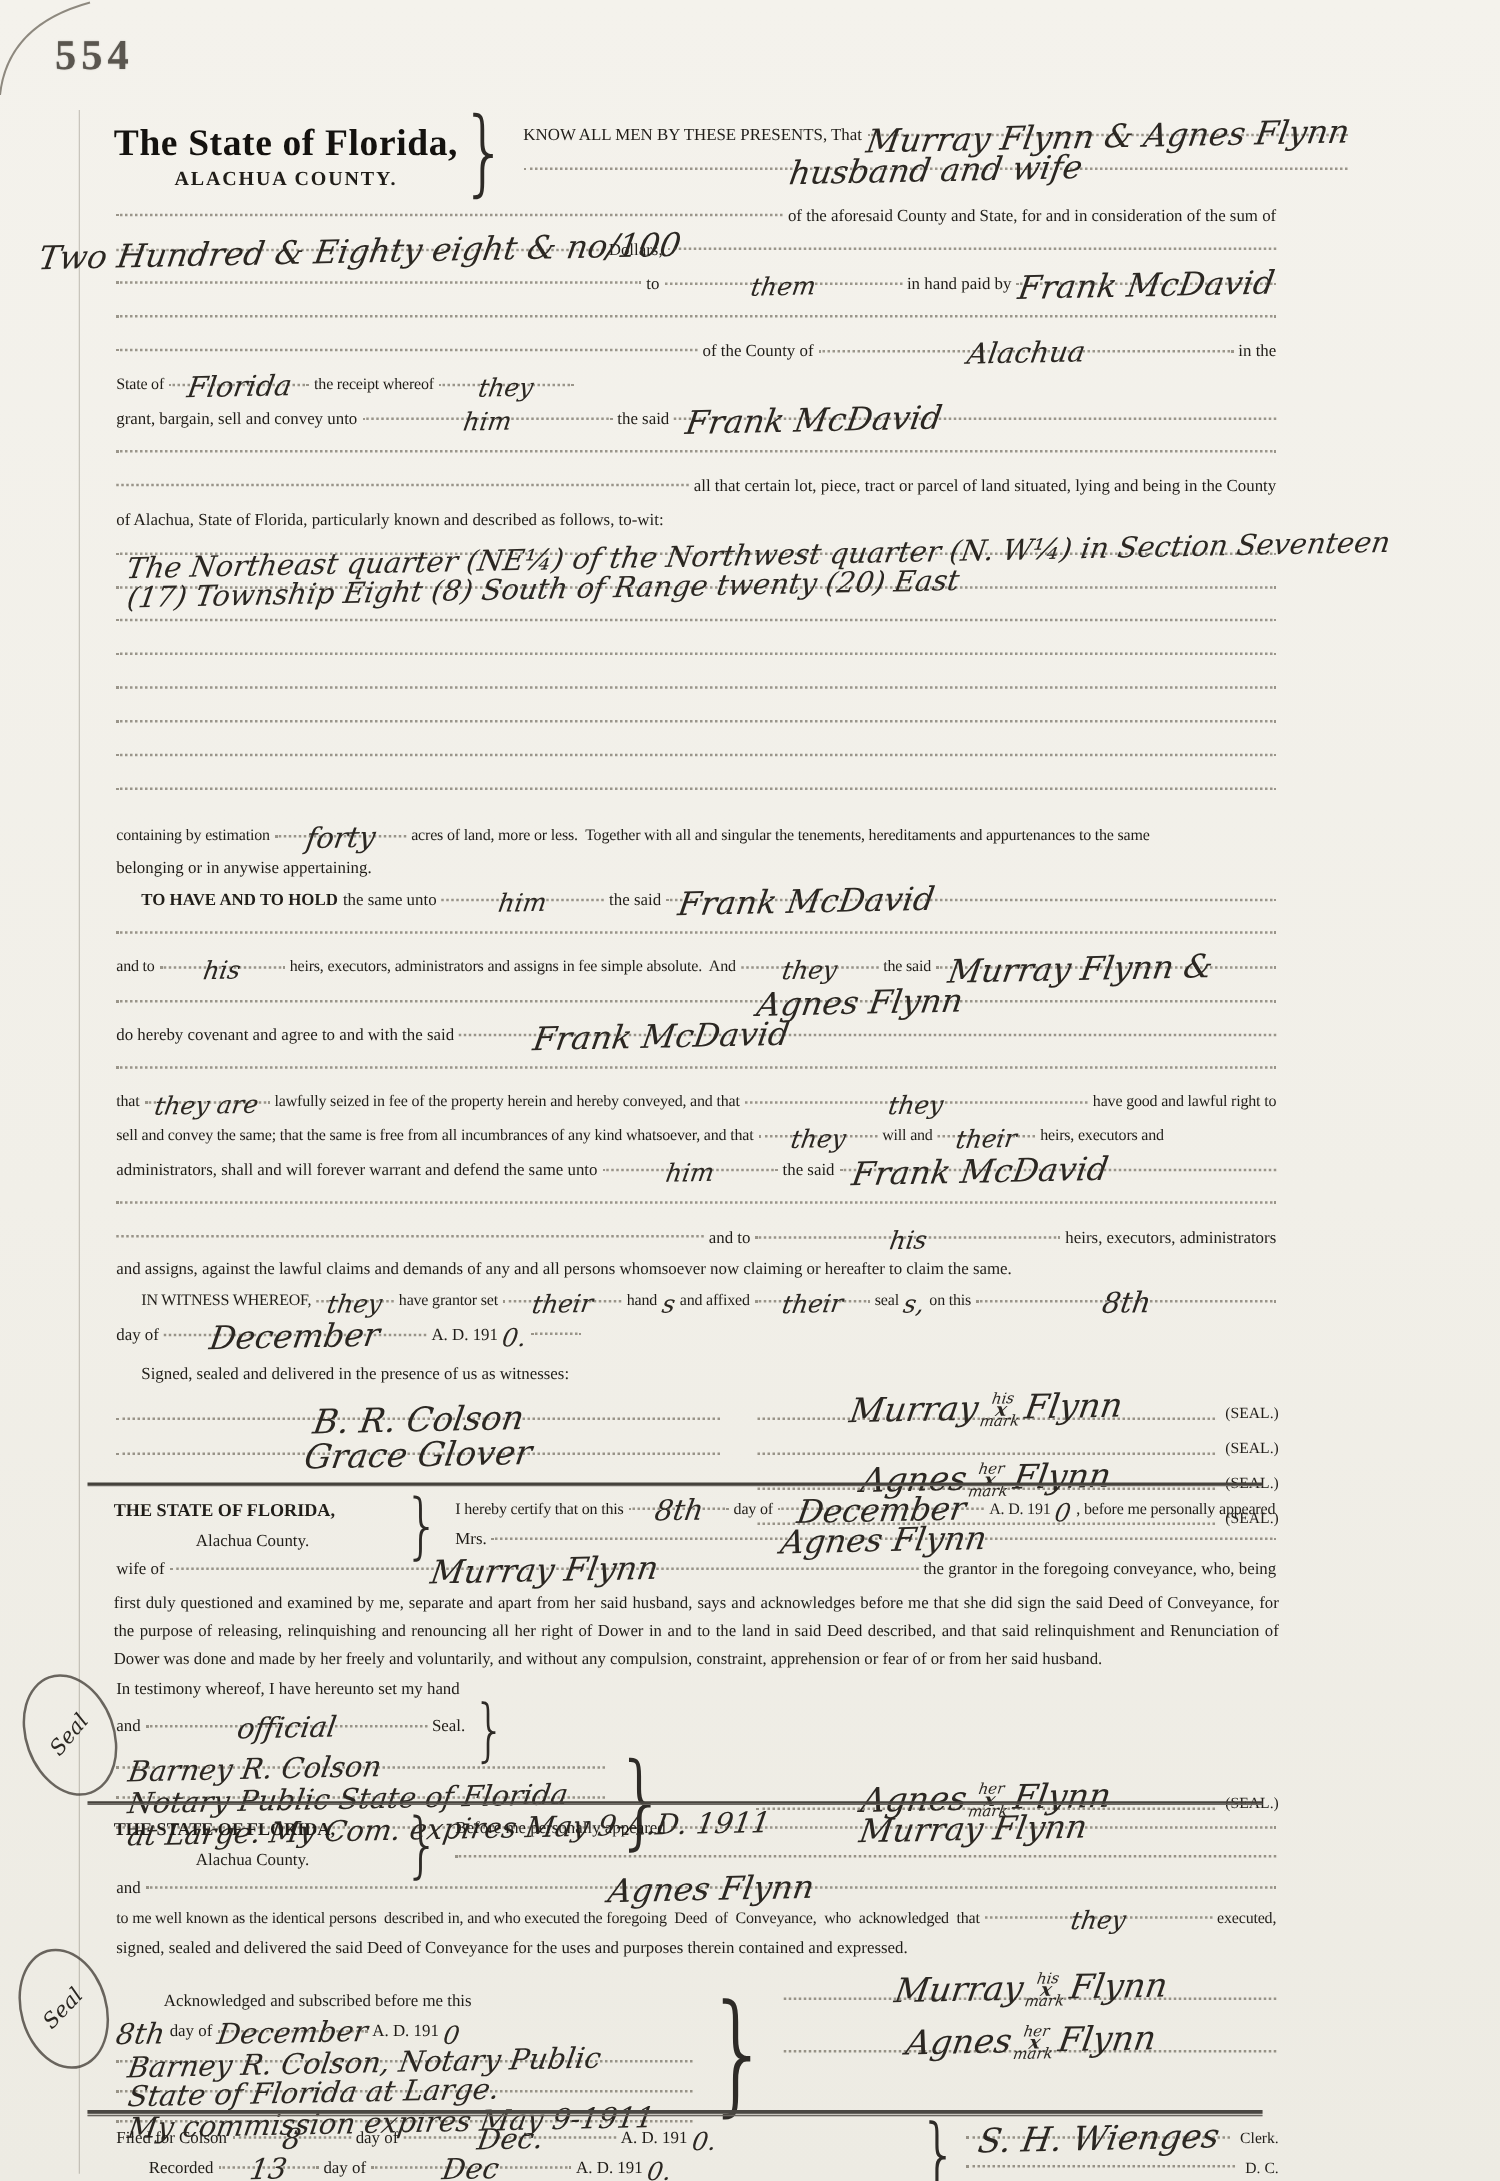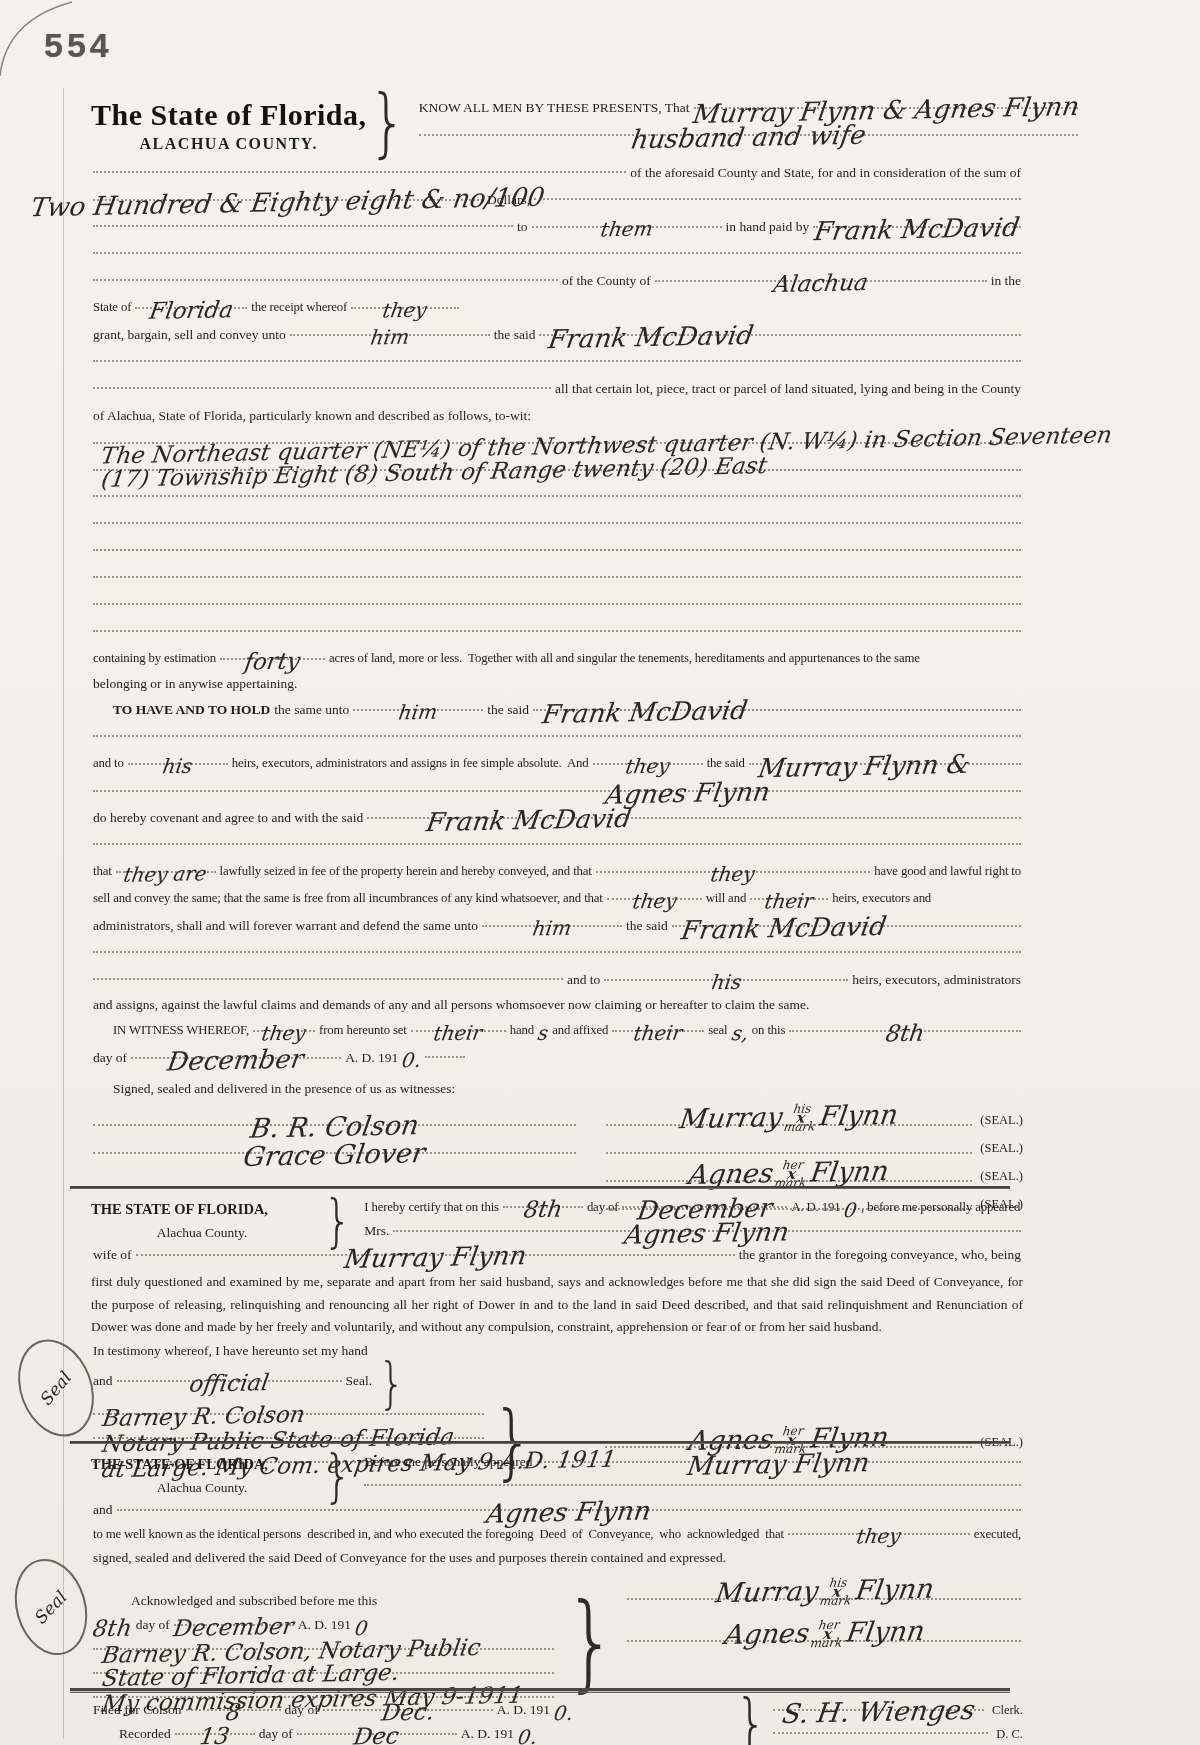--- a/index.html
+++ b/index.html
@@ -14,21 +14,21 @@
     background:linear-gradient(180deg,#f4f2ec 0%, #f1efe8 55%, #edebe3 100%);
     color:#201d18; overflow:hidden;
   }
   .curl { position:absolute; top:-2px; left:-2px; }
   .margin-line {
     position:absolute; left:63px; top:88px; bottom:6px; width:0;
     border-left:1px solid rgba(90,82,70,.28);
   }
   .page-number {
     position:absolute; top:26px; left:44px;
-    font-family:Liberation Sans, sans-serif; font-weight:bold;
+    font-family:Liberation Serif, serif; font-weight:bold;
     font-size:34px; letter-spacing:4px; color:#5a564f;
     text-shadow:0 0 1px rgba(90,86,79,.6);
   }
   .sec { position:absolute; left:91px; width:932px; }
   #deed   { top:88px; }
   #ack1   { top:1197px; }
   #ack2   { top:1452px; }
   #filing { top:1700px; }
   .rule { position:absolute; left:70px; width:940px; height:3px;
     border-top:2px solid #45423c; border-bottom:1px solid #6a6660; }
@@ -255,21 +255,21 @@
     <div class="fline">
         <span class="gap"></span>
       </div>
     <div class="fline">
         <span class="gap"></span>
       </div>
     <div class="fline">
         <span class="gap"></span>
       </div>
 
-    <div class="fline tight" style="margin-top:0">
+    <div class="fline tight" style="margin-top:10px">
       <span class="t">containing by estimation</span>
       <span class="gap fix" style="width:105px">
           <span class="hw lg">forty</span>
         </span>
       <span class="t">acres of land, more or less.  Together with all and singular the tenements, hereditaments and appurtenances to the same</span>
     </div>
     <div class="fline short">
       <span class="t">belonging or in anywise appertaining.</span>
     </div>
 
@@ -371,21 +371,21 @@
 
     <div class="fline short">
       <span class="t">and assigns, against the lawful claims and demands of any and all persons whomsoever now claiming or hereafter to claim the same.</span>
     </div>
 
     <div class="fline tight">
       <span class="t caps" style="padding-left:22px; font-weight:normal">IN WITNESS WHEREOF,</span>
       <span class="gap fix" style="width:62px">
           <span class="hw md">they</span>
         </span>
-      <span class="t">from hereunto set</span>
+      <span class="t">have grantor set</span>
       <span class="gap fix" style="width:95px">
           <span class="hw md">their</span>
         </span>
       <span class="t">hand</span>
         <span class="hw md inline">s</span>
       <span class="t">and affixed</span>
       <span class="gap fix" style="width:92px">
           <span class="hw md">their</span>
         </span>
       <span class="t">seal</span>

